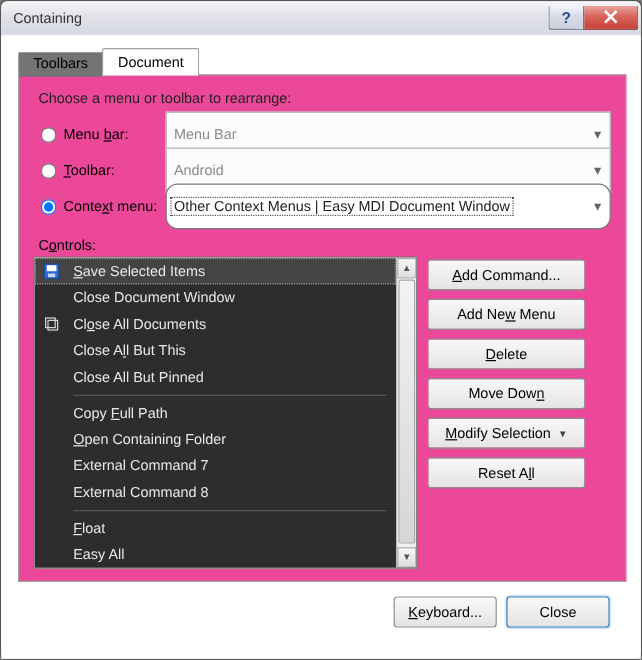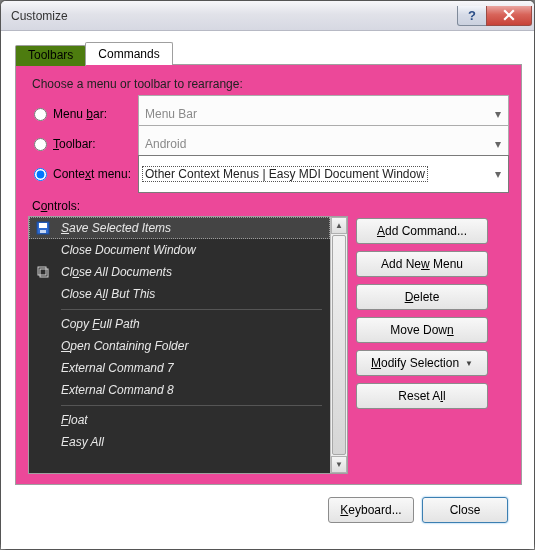--- a/index.html
+++ b/index.html
@@ -74,21 +74,21 @@
     border:1px solid #9f9f9f;
     border-bottom:none;
     background:#fff;
     margin-right:-1px;
     border-top-left-radius:2px;
     border-top-right-radius:2px;
     font-size:12px;
     cursor:default;
   }
   .tab.inactive {
-    background: #4d7c0f;
+    background: #737373;
     margin-top:2px;
     padding-top:2px;
     padding-bottom:4px;
     position:relative;
     top:1px;
   }
   .tab.active {
     background:#fff;
     position:relative;
     z-index:3;
@@ -123,21 +123,21 @@
     height:38px;
     border:1px solid #acacac;
     background:#fff;
     display:flex;
     align-items:center;
     padding:0 2px 0 6px;
     color:#7c7c7c;
     position:relative;
   }
   .combo.disabled { background:#fcfcfc; color:#8a8a8a;}
-  .combo.active { color:#222; border-color:#7a7a7a; }
+  .combo.active { color:#222; border-color:#7a7a7a;border-radius:10px; }
   .combo.active .combo-text {
     background:#fff;
     border:1px dotted #555;
     padding:0 2px;
     margin-left:-3px;
   }
   .combo .chev {
     margin-left:auto;
     width:16px;
     display:flex;
@@ -162,21 +162,20 @@
     flex:1;
     overflow:hidden;
     color:#e8e8e8;
   }
   .item {
     display:flex;
     align-items:center;
     height:22px;
     padding-left:6px;
     gap:10px;
-    font-style:italic;
   }
   .item .icn { width:16px; height:16px; display:flex; align-items:center; justify-content:center; flex-shrink:0;}
   .item.selected {
     background:#444444;
     outline:1px dotted #9c9c9c;
     outline-offset:-1px;
   }
   .item.sep {
     height:8px; padding:0;
   }
@@ -241,35 +240,35 @@
   .footer .btn.primary {
     border:1px solid #3c7fb1;
     box-shadow:0 0 2px #66aee6;
   }
 </style>
 </head>
 <body>
 
 <div class="window">
   <div class="titlebar">
-    <span class="title">Customize</span>
+    <span class="title">Containing</span>
     <div class="winbtn helpbtn">
         <span>?</span>
       </div>
     <div class="winbtn closebtn">
       <svg viewBox="0 0 10 10">
           <path d="M1 1 L9 9 M9 1 L1 9" stroke="#fff" stroke-width="1.8"></path>
         </svg>
     </div>
   </div>
 
   <div class="client">
     <div class="tabstrip">
       <div class="tab inactive">Toolbars</div>
-      <div class="tab active">Commands</div>
+      <div class="tab active">Document</div>
     </div>
 
     <div class="tabpanel">
       <div class="instr">Choose a menu or toolbar to rearrange:</div>
 
       <div class="radiorow">
         <label class="radlabel">
           <input type="radio" name="sel" style="">
           <span>Menu <u>b</u>ar:</span>
         </label>
@@ -326,20 +325,24 @@
                     <rect x="3" y="3" width="8" height="8" fill="none" stroke="#d6d6d6"></rect>
                     <rect x="5" y="5" width="8" height="8" fill="none" stroke="#d6d6d6"></rect>
                   </svg>
                 </span>
                 <span>Cl<u>o</u>se All Documents</span>
               </div>
               <div class="item">
                 <span class="icn"></span>
                 <span>Close A<u>l</u>l But This</span>
               </div>
+              <div class="item">
+                <span class="icn"></span>
+                <span>Close All But Pinned</span>
+              </div>
               <div class="item sep"></div>
               <div class="item">
                 <span class="icn"></span>
                 <span>Copy <u>F</u>ull Path</span>
               </div>
               <div class="item">
                 <span class="icn"></span>
                 <span><u>O</u>pen Containing Folder</span>
               </div>
               <div class="item">

